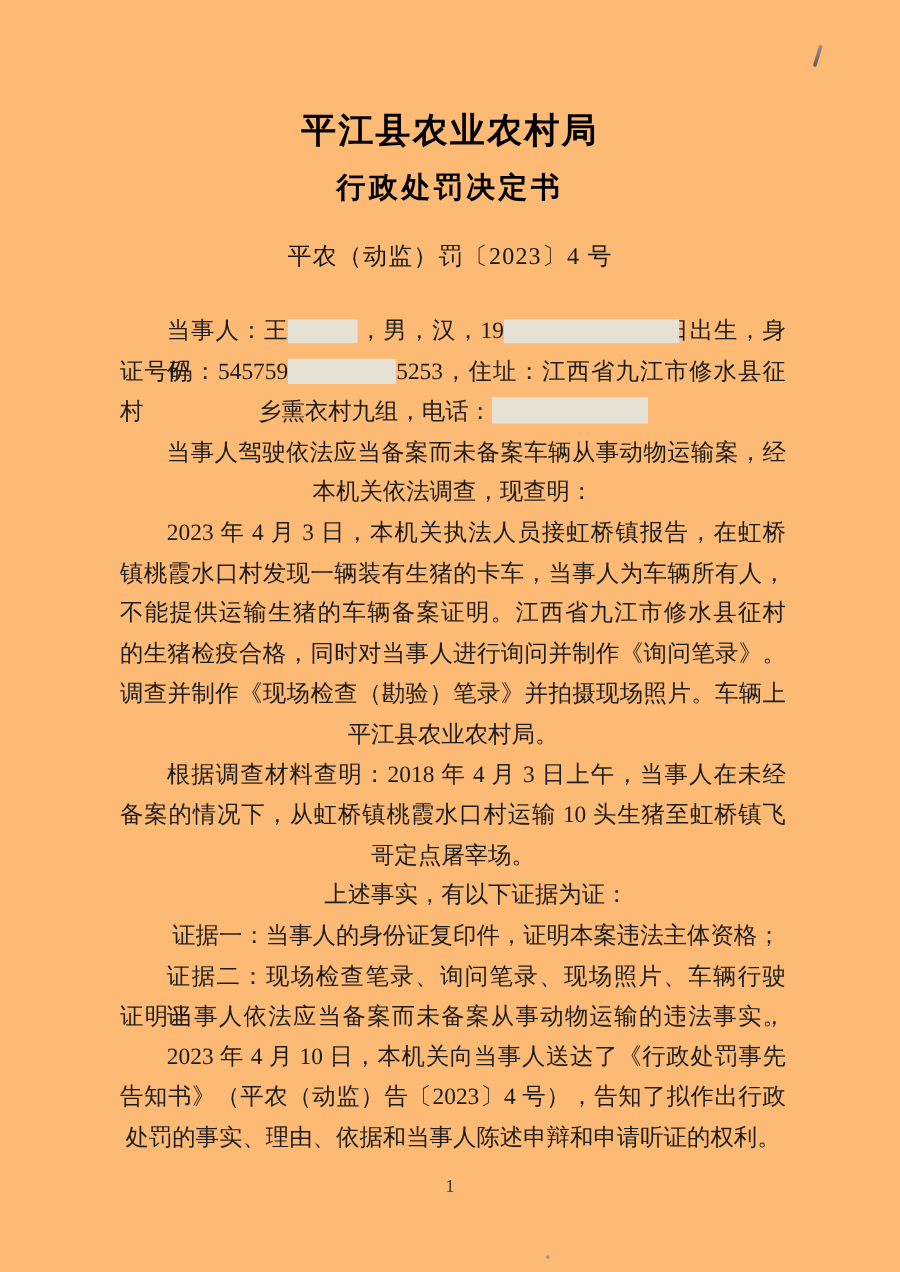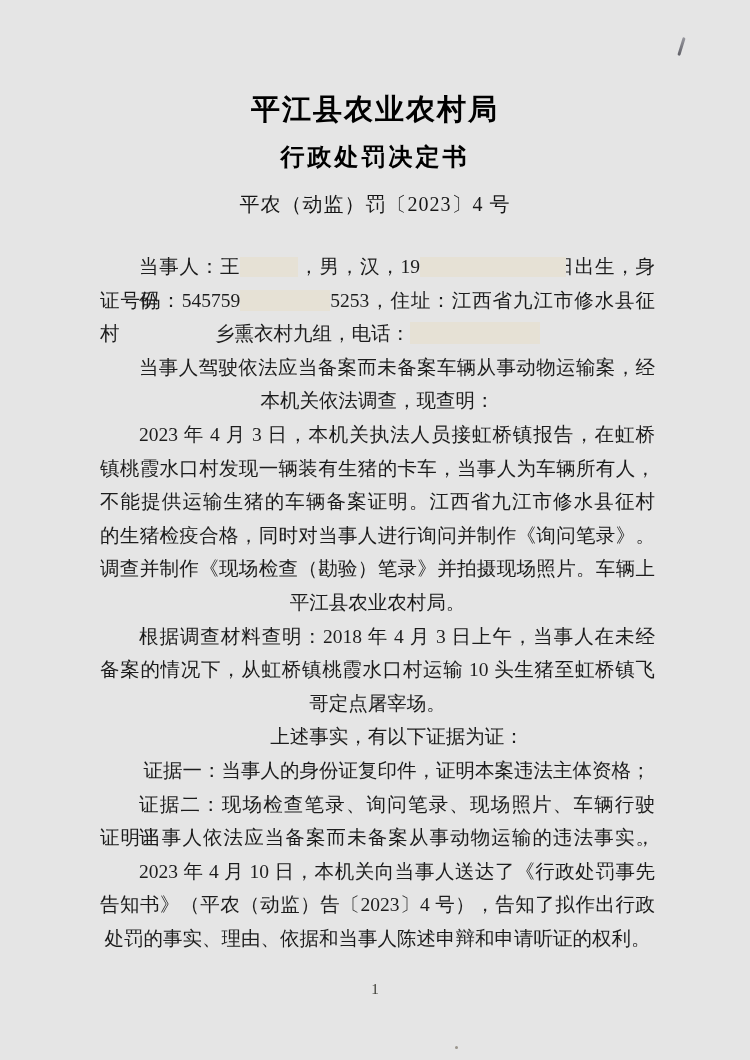--- a/index.html
+++ b/index.html
@@ -1,21 +1,21 @@
 <!DOCTYPE html>
 <html><head>
 <meta charset="utf-8">
 <style>
   * { margin: 0; padding: 0; box-sizing: border-box; }
   html, body { background: #ffffff; }
   .page {
     position: relative;
     width: 750px;
     height: 1060px;
-    background: #e5e5e5;
+    background: #fdba74;
     overflow: hidden;
     font-family: "Liberation Serif", "DejaVu Serif", serif;
     color: #1c1c1c;
   }
   
   .pen-mark {
     position: absolute;
     left: 680px;
     top: 37px;
     width: 3px;
@@ -35,21 +35,21 @@
   .doc-title {
     font-size: 24px;
     font-weight: 700;
     letter-spacing: 3px;
     line-height: 50px;
   }
   .doc-number {
     font-size: 20px;
     letter-spacing: 1px;
     line-height: 32px;
-    margin-top: 6px;
+    margin-top: 16px;
     color: #161616;
   }
   .body {
     margin: 30px 95px 0 100px;
     width: 555px;
     font-size: 19.5px;
   }
   .line {
     height: 33.6px;
     line-height: 33.6px;

